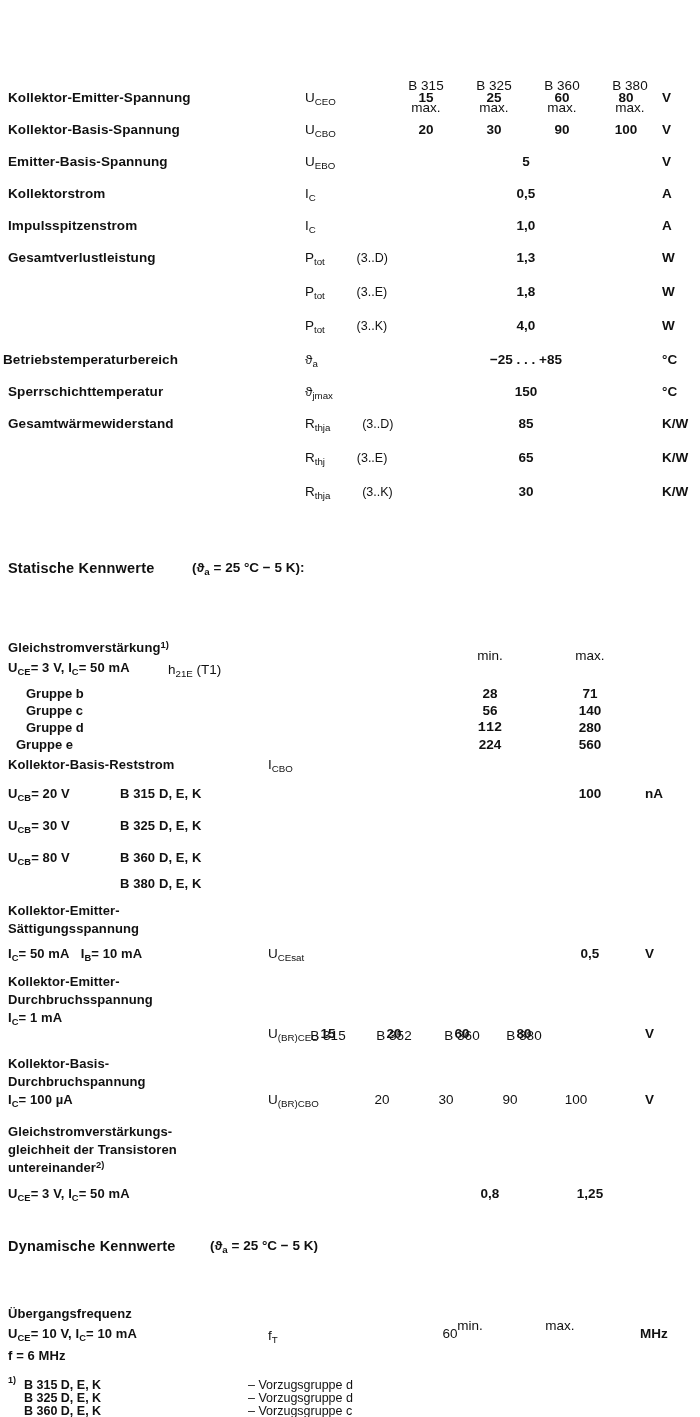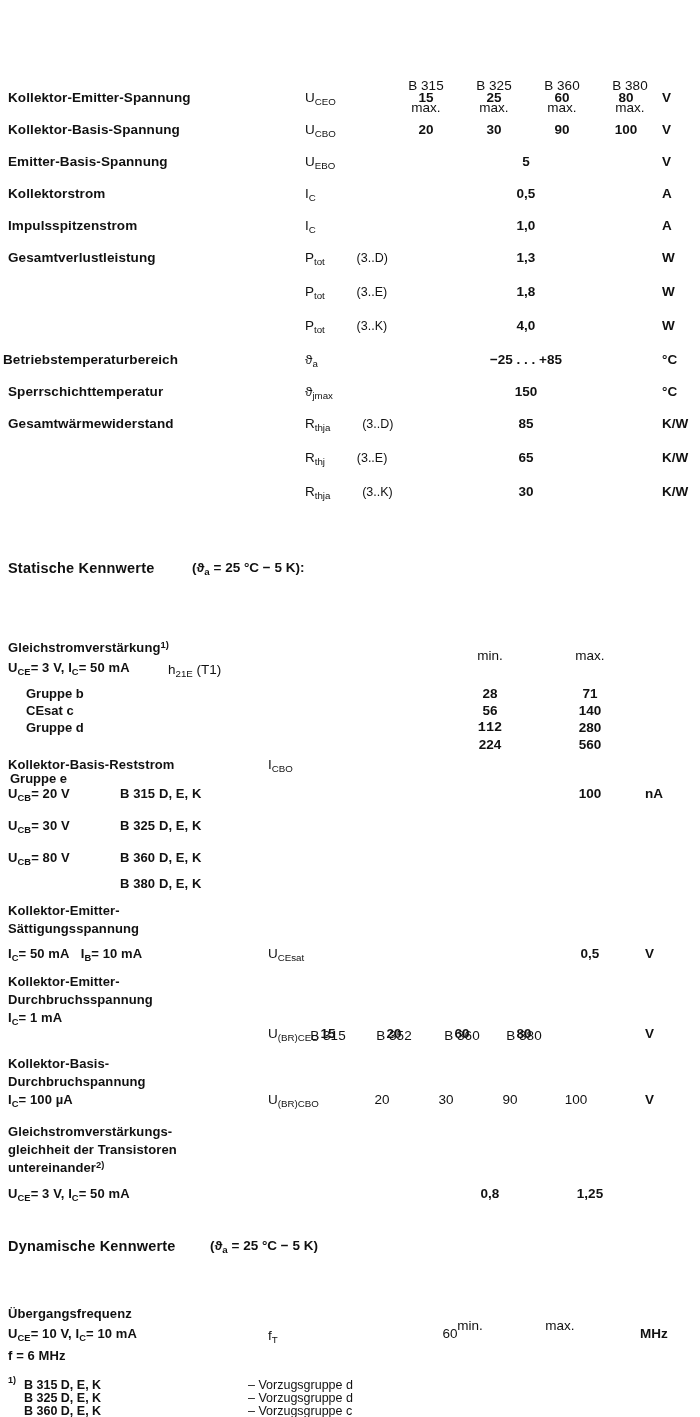--- a/index.html
+++ b/index.html
@@ -181,29 +181,29 @@
   <div class="abs hdr" style="left:560px; top:608px; width:60px;">max.</div>
 
   <div class="abs rowlabel-sm" style="left:8px; top:640px;"><span>Gleichstromverstärkung</span><sup>1)</sup></div>
   <div class="abs rowlabel-sm nowrap" style="left:8px; top:660px;"><span>U</span><sub>CE</sub><span>= 3 V,  I</span><sub>C</sub><span>= 50 mA</span></div>
   <div class="abs sym nowrap" style="left:168px; top:662px;"><span>h</span><sub>21E</sub> <span>(T1)</span></div>
 
   <div class="abs grpline" style="left:26px; top:686px;">Gruppe b</div>
   <div class="abs num" style="left:460px; top:686px; width:60px;">28</div>
   <div class="abs num" style="left:560px; top:686px; width:60px;">71</div>
 
-  <div class="abs grpline" style="left:26px; top:703px;">CEsat c</div>
+  <div class="abs grpline" style="left:26px; top:703px;">Gruppe c</div>
   <div class="abs num" style="left:460px; top:703px; width:60px;">56</div>
   <div class="abs num" style="left:560px; top:703px; width:60px;">140</div>
 
   <div class="abs grpline" style="left:26px; top:720px;">Gruppe d</div>
   <div class="abs num" style="left:460px; top:720px; width:60px;font-family:Liberation Mono, monospace;">112</div>
   <div class="abs num" style="left:560px; top:720px; width:60px;">280</div>
 
-  <div class="abs grpline" style="left:10px; top:737px;margin-top:34px;">Gruppe e</div>
+  <div class="abs grpline" style="left:16px; top:737px;">Gruppe e</div>
   <div class="abs num" style="left:460px; top:737px; width:60px;">224</div>
   <div class="abs num" style="left:560px; top:737px; width:60px;">560</div>
 
   <div class="abs rowlabel-sm" style="left:8px; top:757px;">Kollektor-Basis-Reststrom</div>
   <div class="abs sym nowrap" style="left:268px; top:757px;"><span>I</span><sub>CBO</sub></div>
 
   <div class="abs rowlabel-sm nowrap" style="left:8px; top:786px;"><span>U</span><sub>CB</sub><span>= 20 V</span></div>
   <div class="abs rowlabel-sm" style="left:120px; top:786px;">B 315 D, E, K</div>
   <div class="abs num" style="left:560px; top:786px; width:60px;">100</div>
   <div class="abs unit" style="left:645px; top:786px;">nA</div>

